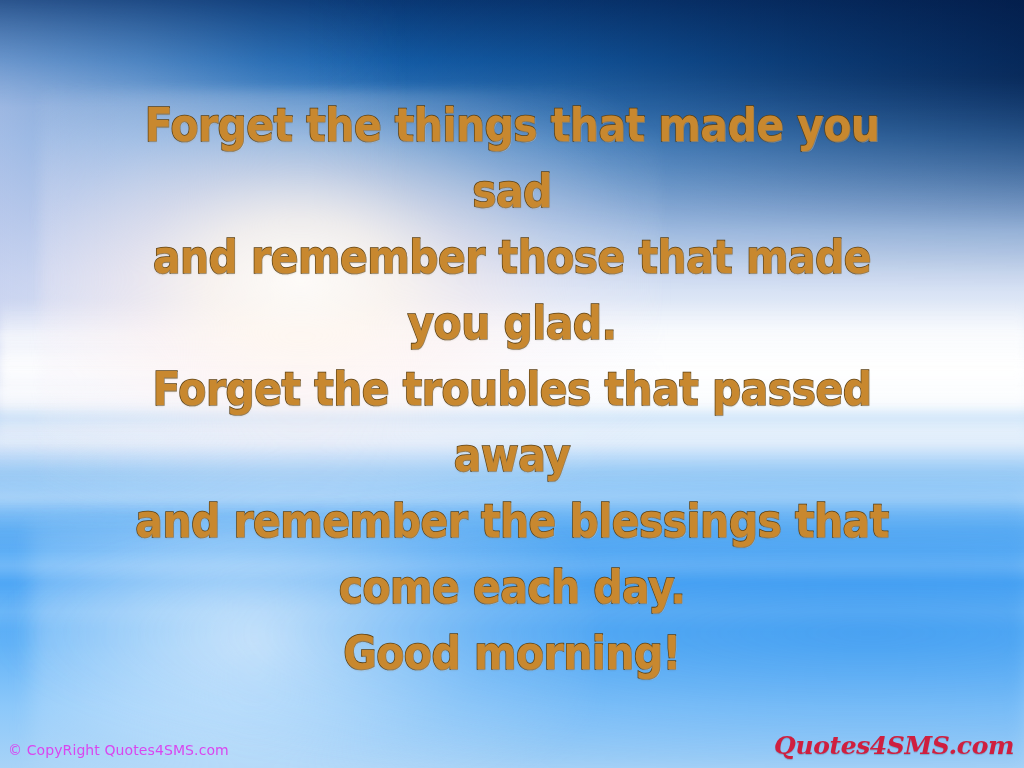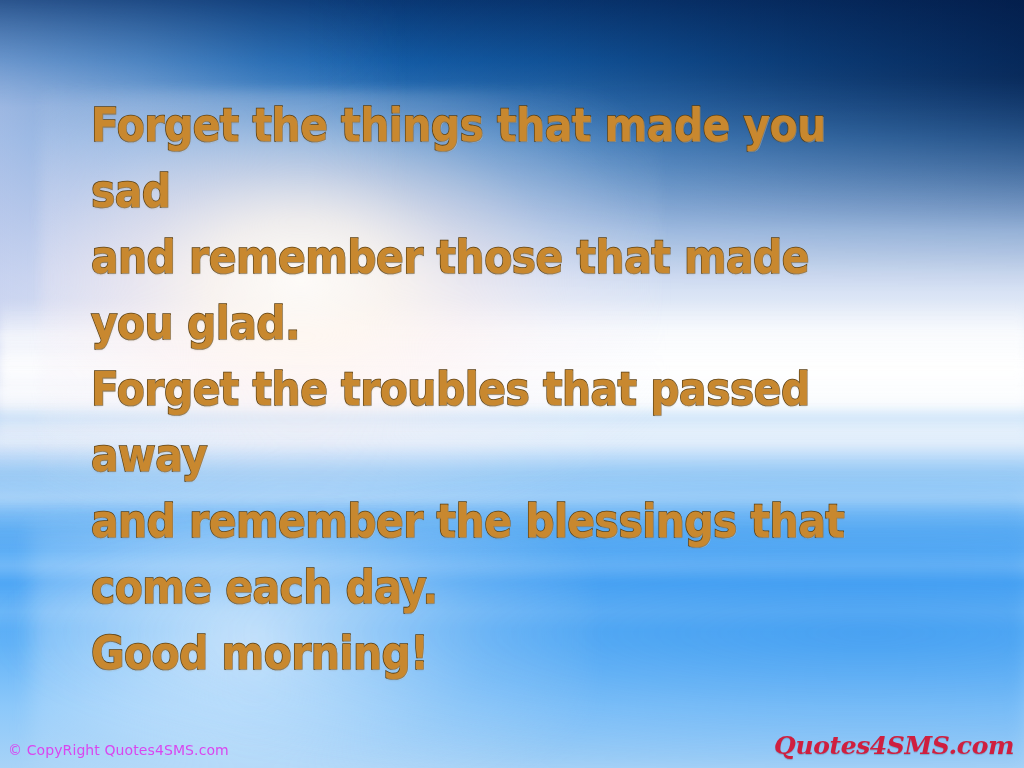--- a/index.html
+++ b/index.html
@@ -165,21 +165,21 @@
     filter: blur(8px);
   }
 
   
 
   .quote-block {
     position: absolute;
     left: 0;
     right: 0;
     top: 92px;
-    text-align: left;
+    text-align: center;
     padding: 0 28px;
     box-sizing: border-box;
   }
 
   .quote-line {
     font-family: "DejaVu Sans", "Liberation Sans", sans-serif;
     font-weight: bold;
     font-size: 47px;
     line-height: 66px;
     letter-spacing: -0.6px;

